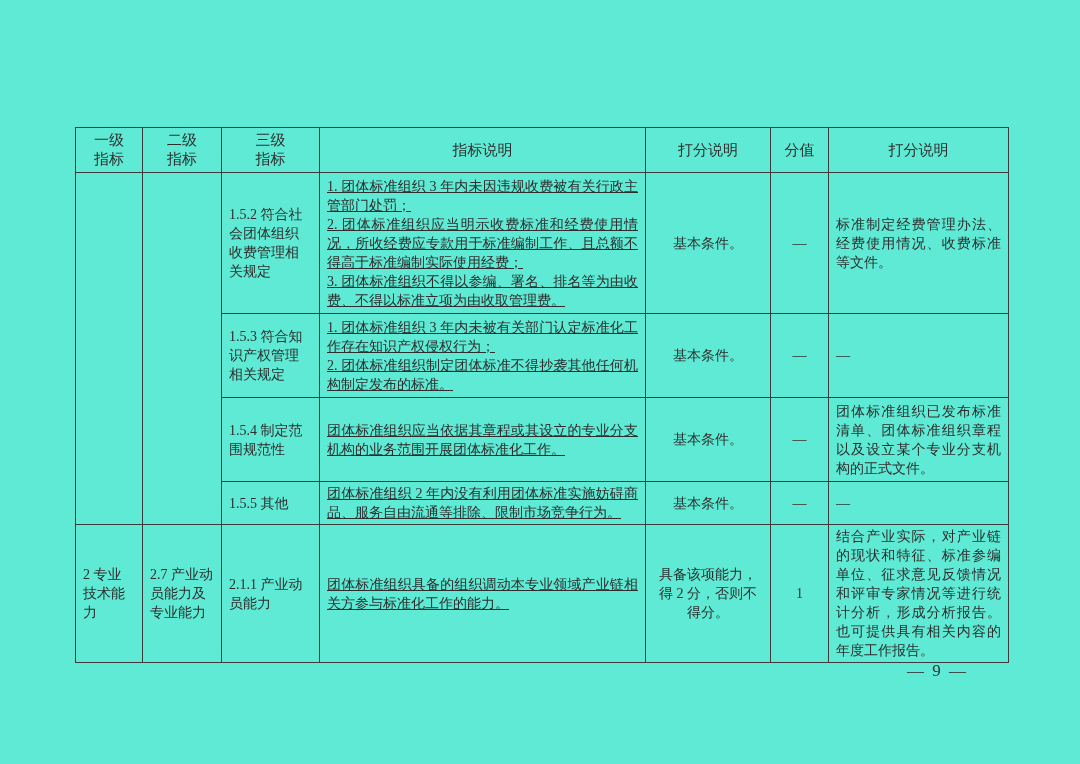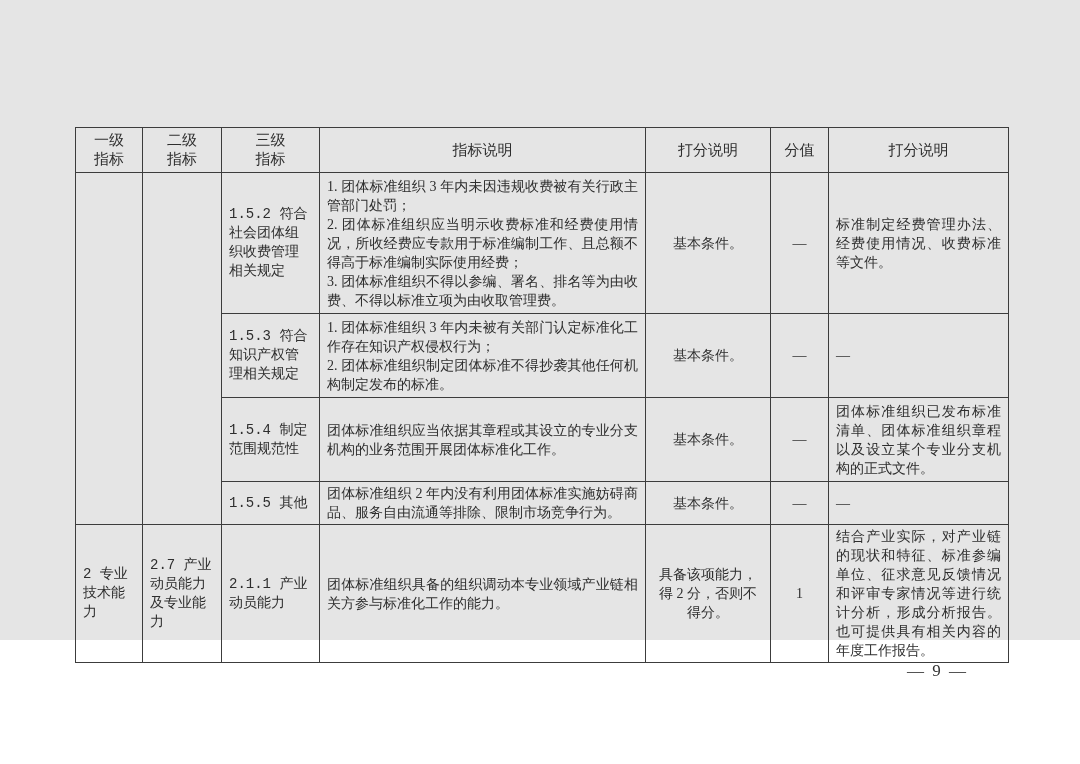--- a/index.html
+++ b/index.html
@@ -5,22 +5,22 @@
   * { margin: 0; padding: 0; box-sizing: border-box; }
   html, body {
     width: 1080px; height: 764px;
     background: #ffffff;
     font-family: "Liberation Serif", "DejaVu Serif", serif;
     color: #2b2b2b;
     overflow: hidden;
   }
   .page {
     position: relative;
-    width: 1080px; height: 640px;
-    background: #e5e5e5;
+    width: 1080px; height: 764px;
+    background: #5eead4;
   }
   table.eval-table {
     position: absolute;
     left: 75px; top: 127px;
     width: 933px;
     border-collapse: collapse;
     table-layout: fixed;
     font-size: 14px;
   }
   table.eval-table td, table.eval-table th {
@@ -35,26 +35,26 @@
     text-align: center;
     white-space: pre-line;
     font-size: 15px;
     font-weight: 600;
     color: #222;
     line-height: 19px;
   }
   td.c-level1, td.c-level2, td.c-level3 {
     text-align: left;
     line-height: 21px;
-    font-family: Liberation Mono, monospace;
   }
   td.c-desc {
     text-align: justify;
     white-space: pre-line;
     padding: 2px 8px;
+    text-decoration: underline;
   }
   td.c-scoring { text-align: center; }
   td.c-score { text-align: center; }
   td.c-evidence {
     text-align: justify;
     padding: 2px 8px;
   }
   .page-number {
     position: absolute;
     right: 112px; top: 661px;

